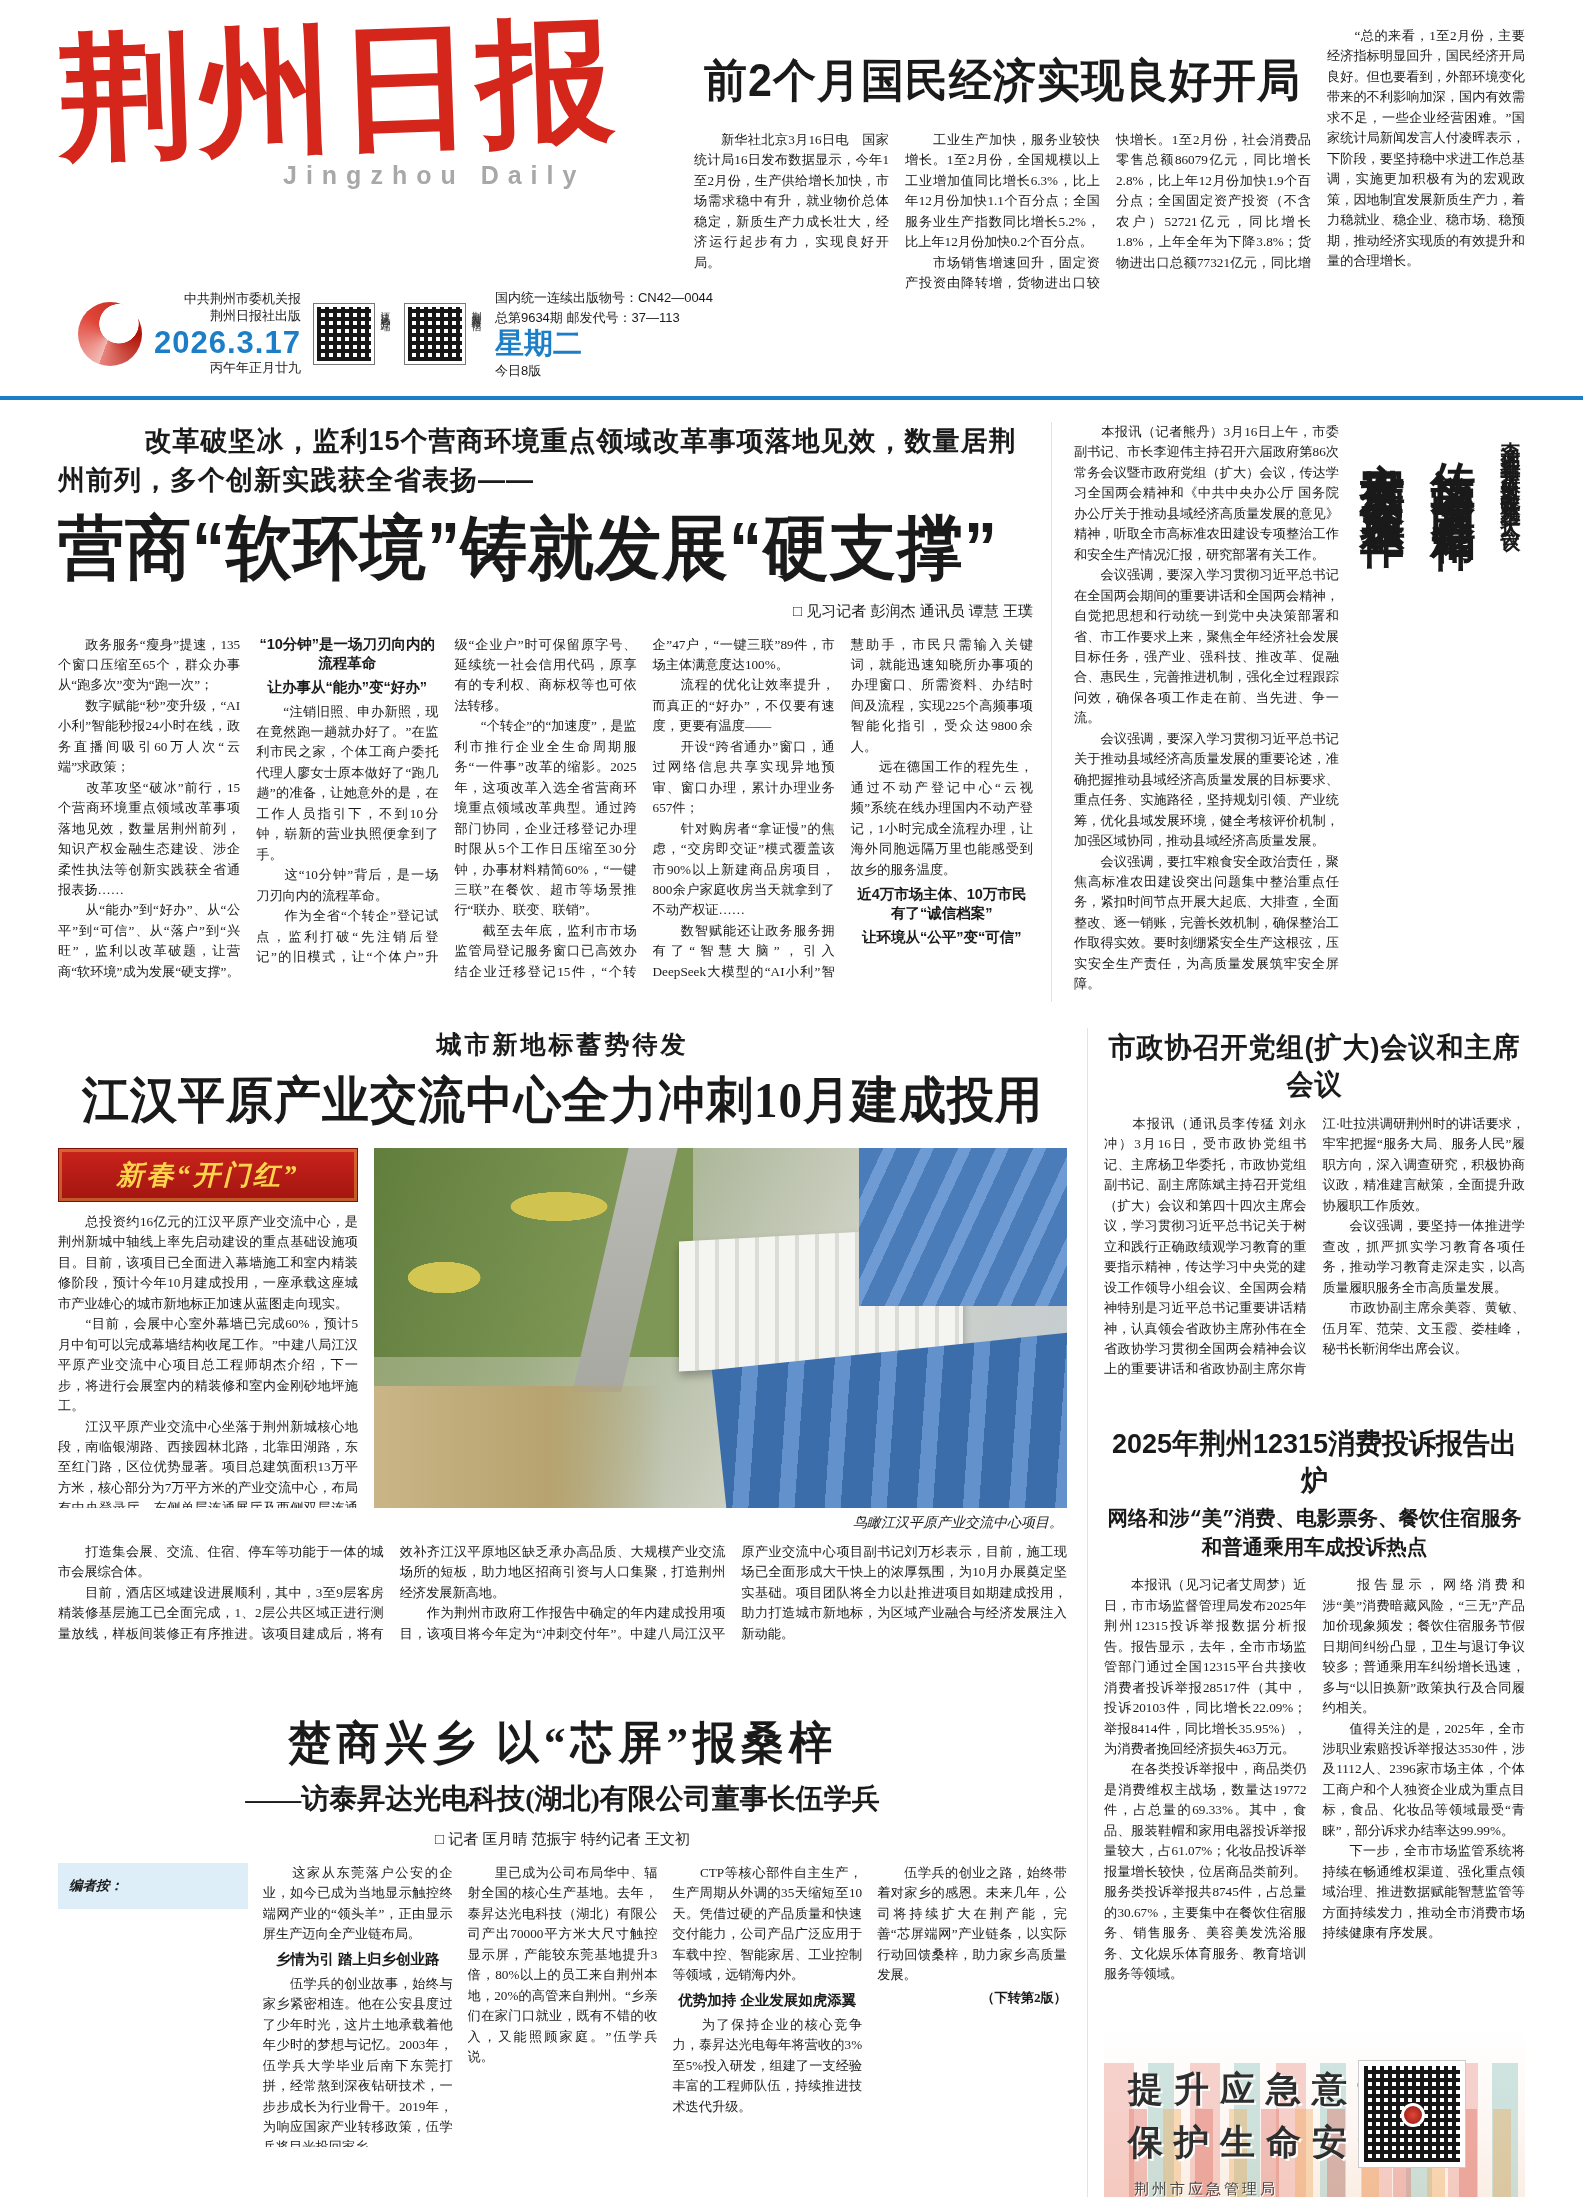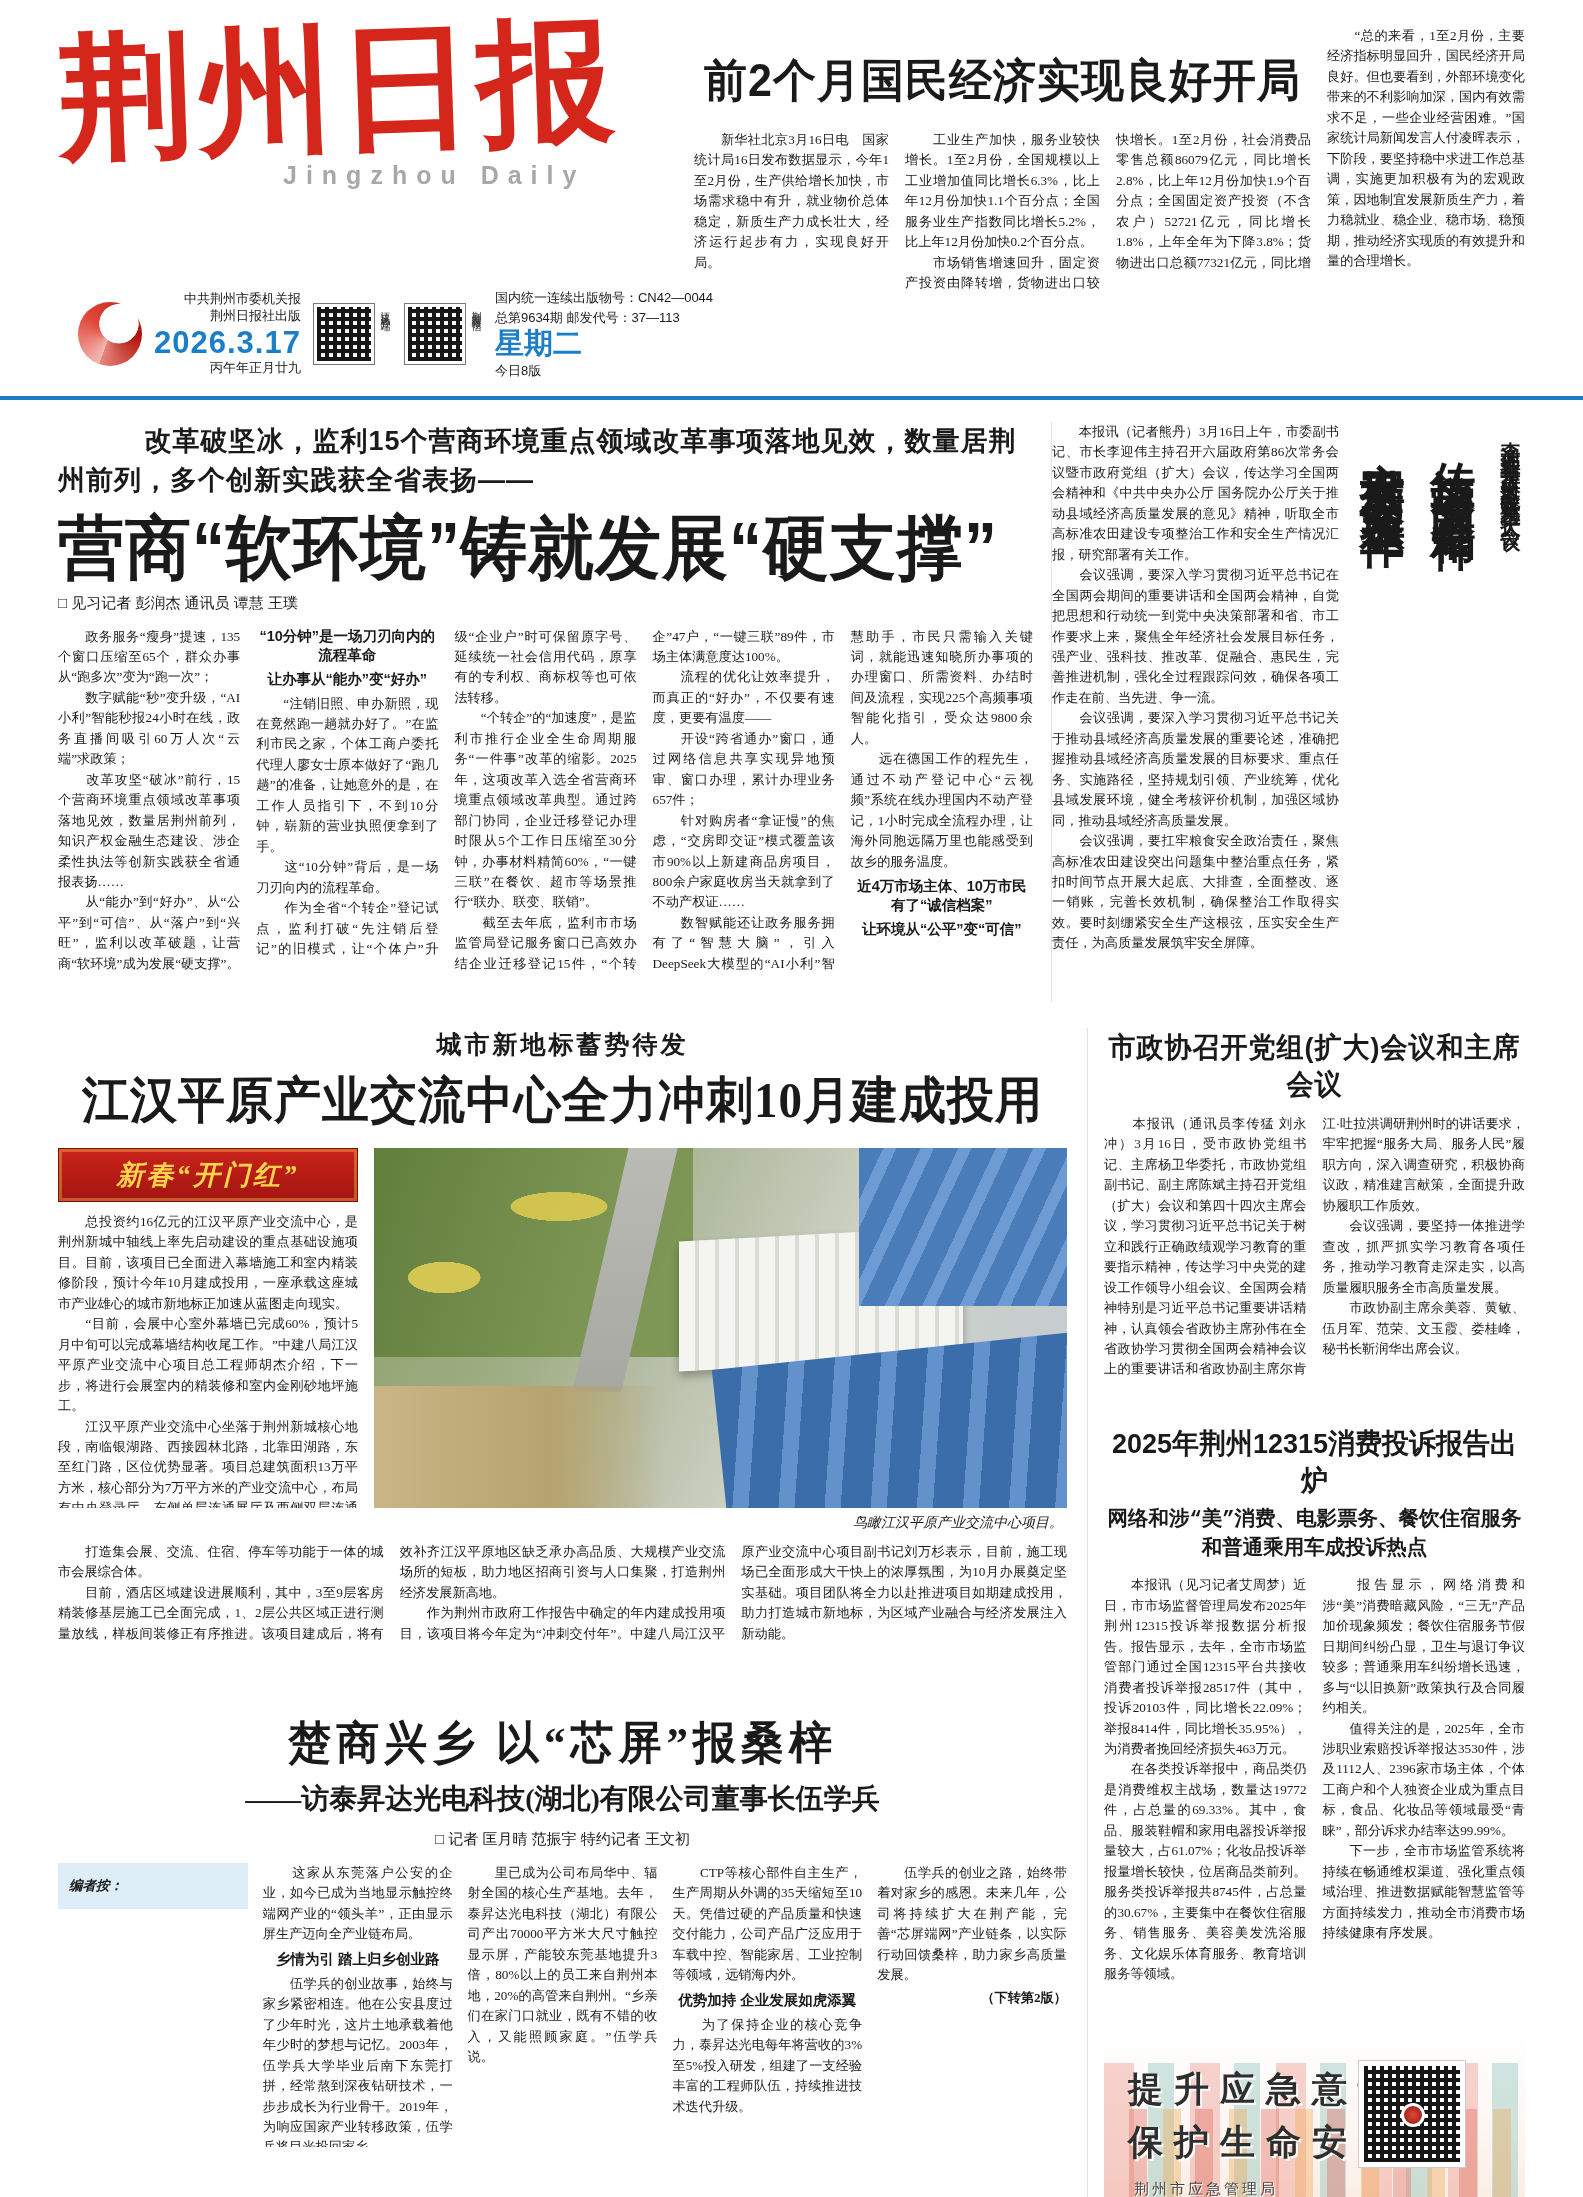--- a/index.html
+++ b/index.html
@@ -52,25 +52,25 @@
   .turn{font-size:13.2px;line-height:1.55;text-align:right;font-weight:bold;margin:2px 0 0}
 
   
   .sec-main{display:flex;gap:18px;padding:22px 58px 0}
   .biz{flex:1;min-width:0}
   .biz-kick{font-family:"Liberation Sans",sans-serif;font-weight:bold;font-size:27px;
             line-height:1.45;text-indent:3.2em;letter-spacing:1px}
   .biz-h{font-family:"Liberation Sans",sans-serif;font-weight:900;font-size:66px;
          line-height:1.05;margin:12px 0 4px;letter-spacing:1px;transform:scaleY(1.06);
          transform-origin:left top;white-space:nowrap}
-  .biz-by{text-align:left;font-size:15px;margin:12px 0 14px;font-family:"Liberation Sans",sans-serif}
+  .biz-by{text-align:right;font-size:15px;margin:20px 0 14px;font-family:"Liberation Sans",sans-serif}
   .c5{column-count:5;column-gap:16px;height:352px;overflow:hidden}
 
   .mayor{width:474px;flex:none;display:flex;gap:2px;height:580px;
-         border-left:1px solid #e3e3e3;padding-left:0}
+         border-left:1px solid #e3e3e3;padding-left:22px}
   .mlead{flex:1;overflow:hidden;min-width:0}
   .vheads{writing-mode:vertical-rl;flex:none;padding-top:4px}
   .vk{font-size:20px;letter-spacing:4px;font-weight:600;
       font-family:"Liberation Sans",sans-serif;margin-left:16px}
   .vh{font-size:45px;font-weight:900;font-family:"Liberation Serif",serif;
       letter-spacing:7px;margin-left:12px;line-height:1.3}
 
   
   .sec-lower{display:flex;gap:20px;padding:26px 58px 0}
   .lleft{flex:1;min-width:0}

